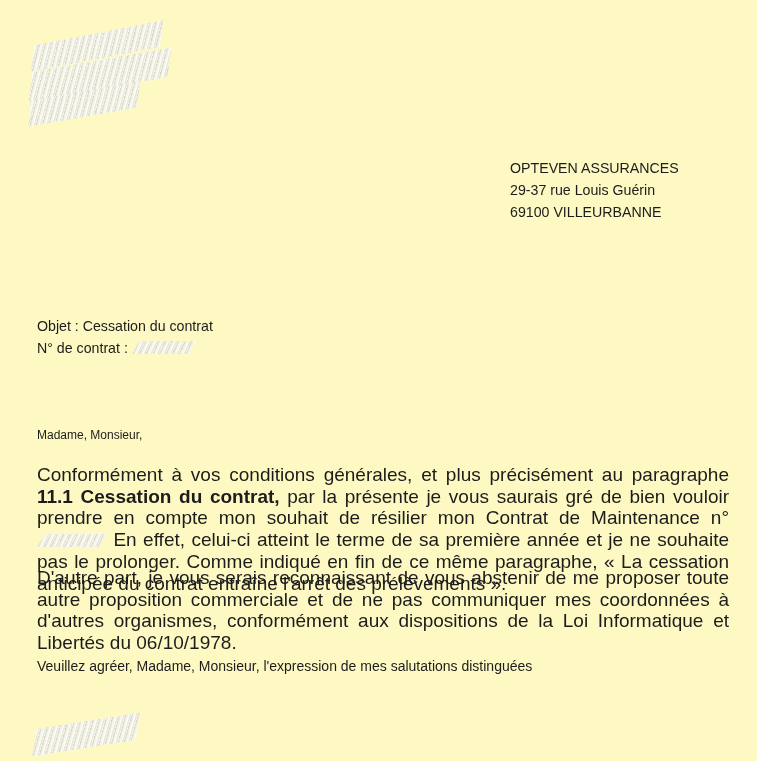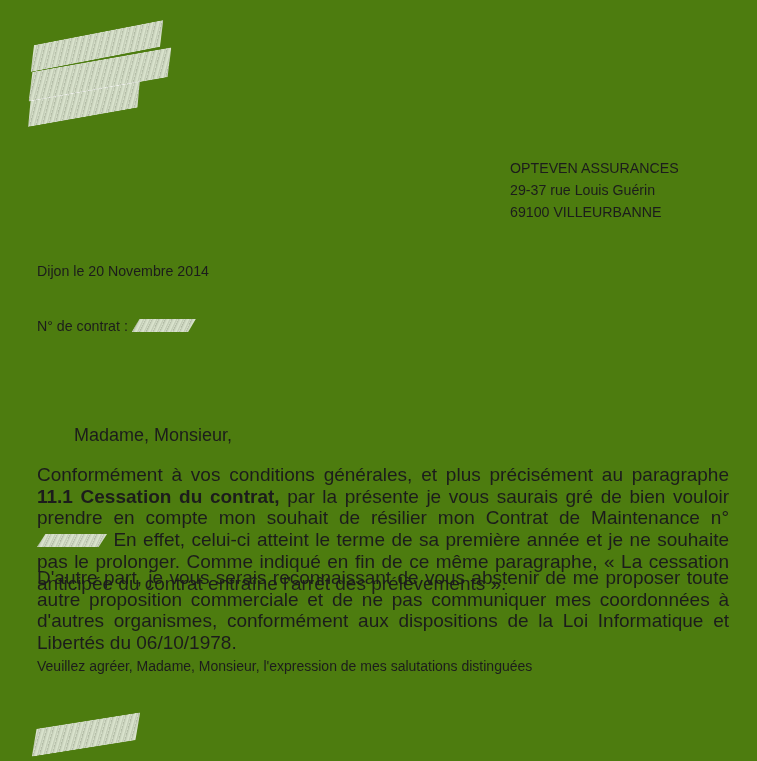--- a/index.html
+++ b/index.html
@@ -7,21 +7,21 @@
   body {
     width: 757px;
     height: 761px;
     position: relative;
     font-family: "Liberation Sans", sans-serif;
     color: #1c1c1c;
   }
   .page {
     position: absolute;
     inset: 0;
-    background: #4d7c0f;
+    background: #fef9c3;
     overflow: hidden;
   }
 
   
   .stripes {
     background-image: repeating-linear-gradient(
       115deg,
       #c9c9c9 0px,  #e3e3e3 1px,
       #f4f4f4 2px,  #ffffff 3.5px,
       #dedede 4.5px, #f7f7f7 6px
@@ -69,23 +69,22 @@
   }
   .subject-block {
     position: absolute;
     left: 37px; top: 315px;
     font-size: 14.2px;
     line-height: 22px;
   }
   .salutation {
     position: absolute;
     left: 37px; top: 424px;
-    font-size: 18px;
+    font-size: 12px;
     line-height: 22px;
-    margin-left: 37px;
   }
   .body-par {
     position: absolute;
     left: 37px;
     width: 692px;
     font-size: 19px;
     line-height: 21.7px;
     text-align: justify;
   }
   .par-1 { top: 464px; }
@@ -108,23 +107,23 @@
     <div class="band band-2 stripes"></div>
     <div class="band band-3 stripes"></div>
   </div>
 
   <div class="recipient">
     <div>OPTEVEN ASSURANCES</div>
     <div>29-37 rue Louis Guérin</div>
     <div>69100 VILLEURBANNE</div>
   </div>
 
-  <div class="date-line">Dijon le 20 Novembre 2014</div>
 
   <div class="subject-block">
+    <div>Objet : Cessation du contrat</div>
     <div><span>N° de contrat : </span><span class="redact-inline stripes"></span></div>
   </div>
 
   <div class="salutation">Madame, Monsieur,</div>
 
   <p class="body-par par-1"><span>Conformément à vos conditions générales, et plus précisément au paragraphe </span><b>11.1 Cessation du contrat,</b><span> par la présente je vous saurais gré de bien vouloir prendre en compte mon souhait de résilier mon Contrat de Maintenance n° </span><span class="redact-inline body-redact stripes"></span><span> En effet, celui-ci atteint le terme de sa première année et je ne souhaite pas le prolonger. Comme indiqué en fin de ce même paragraphe, « La cessation anticipée du contrat entraîne l'arrêt des prélèvements ».</span></p>
 
   <p class="body-par par-2">D'autre part, je vous serais reconnaissant de vous abstenir de me proposer toute autre proposition commerciale et de ne pas communiquer mes coordonnées à d'autres organismes, conformément aux dispositions de la Loi Informatique et Libertés du 06/10/1978.</p>
 
   <div class="closing">Veuillez agréer, Madame, Monsieur, l'expression de mes salutations distinguées</div>

